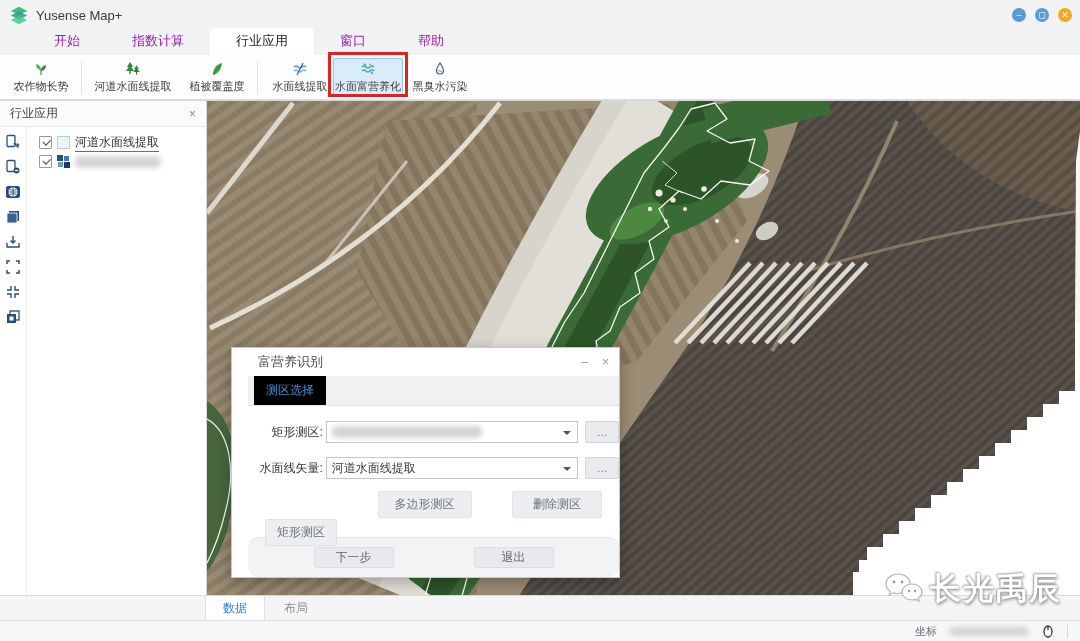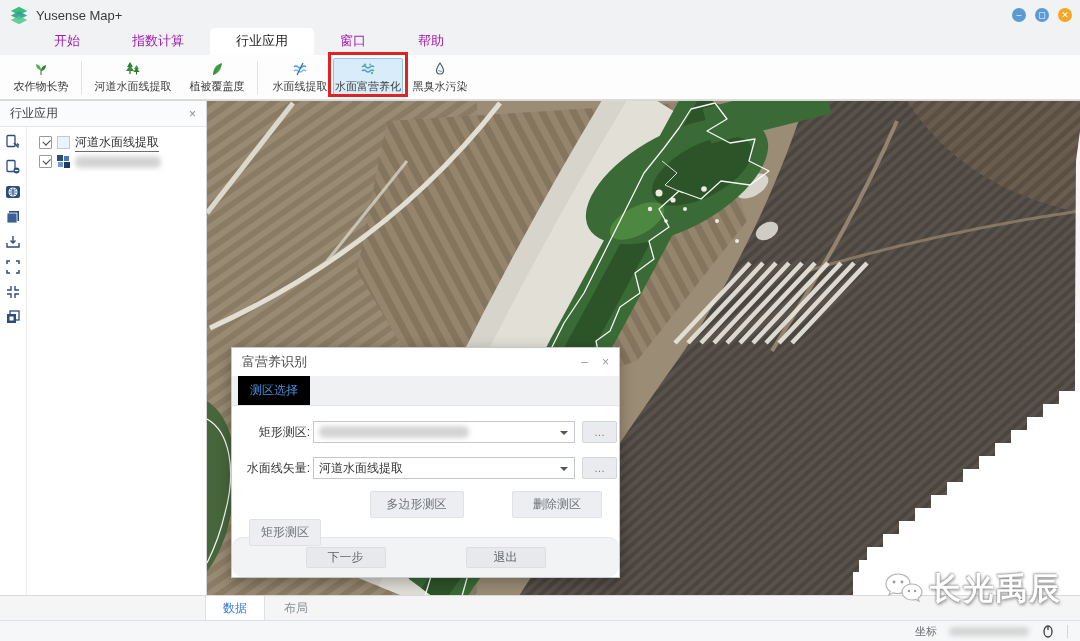--- a/index.html
+++ b/index.html
@@ -47,21 +47,21 @@
   .swatch { width:13px; height:13px; background:#ecf4fb; border:1px solid #b3cde4; }
   .layer-label { font-size:12px; color:#2f2f2f; border-bottom:1px solid #6a6a6a; }
   .blob { background:#d4d4d4; border-radius:5px; filter:blur(2.5px); }
   .layer-blob { width:86px; height:12px; }
   .raster-ic { width:13px; height:13px; }
 
   
   .map-area { position:absolute; left:207px; top:0; width:873px; height:495px; background:#fff; overflow:hidden; }
 
   
-  .dialog { position:absolute; left:231px; top:347px; width:389px; height:231px; background:#fff; border:1px solid #c6c9cc; box-shadow:0 4px 14px rgba(0,0,0,.28); z-index:40; }
+  .dialog { position:absolute; left:231px; top:347px; width:389px; height:231px; background:#fff; border:1px solid #c6c9cc; box-shadow:0 4px 14px rgba(0,0,0,.28); z-index:40;padding-left:16px; }
   .dlg-titlebar { height:28px; display:flex; align-items:center; justify-content:space-between; padding:0 10px 0 10px; background:#fff; }
   .dlg-title { font-size:13px; color:#4a4a4a; }
   .dlg-btns { display:flex; gap:14px; color:#9a9a9a; font-size:12px; }
   .dlg-tabs { height:30px; background:#f0f1f3; border-bottom:1px solid #e3e5e8; display:flex; align-items:stretch; padding-left:6px; }
   .dlg-tab { width:72px; background:#000000; color:#4a90d9; font-size:12px; display:flex; align-items:center; justify-content:center; }
   .dlg-body { position:relative; height:131px; background:#fff; }
   .form-row { position:absolute; left:0; width:100%; display:flex; align-items:center; }
   .form-row.r1 { top:15px; } .form-row.r2 { top:51px; }
   .f-label { width:78px; text-align:right; font-size:12px; color:#333; }
   .combo { position:relative; width:262px; height:22px; margin-left:3px; background:#fff; border:1px solid #c4c8cc; display:flex; align-items:center; padding:0 18px 0 5px; }

